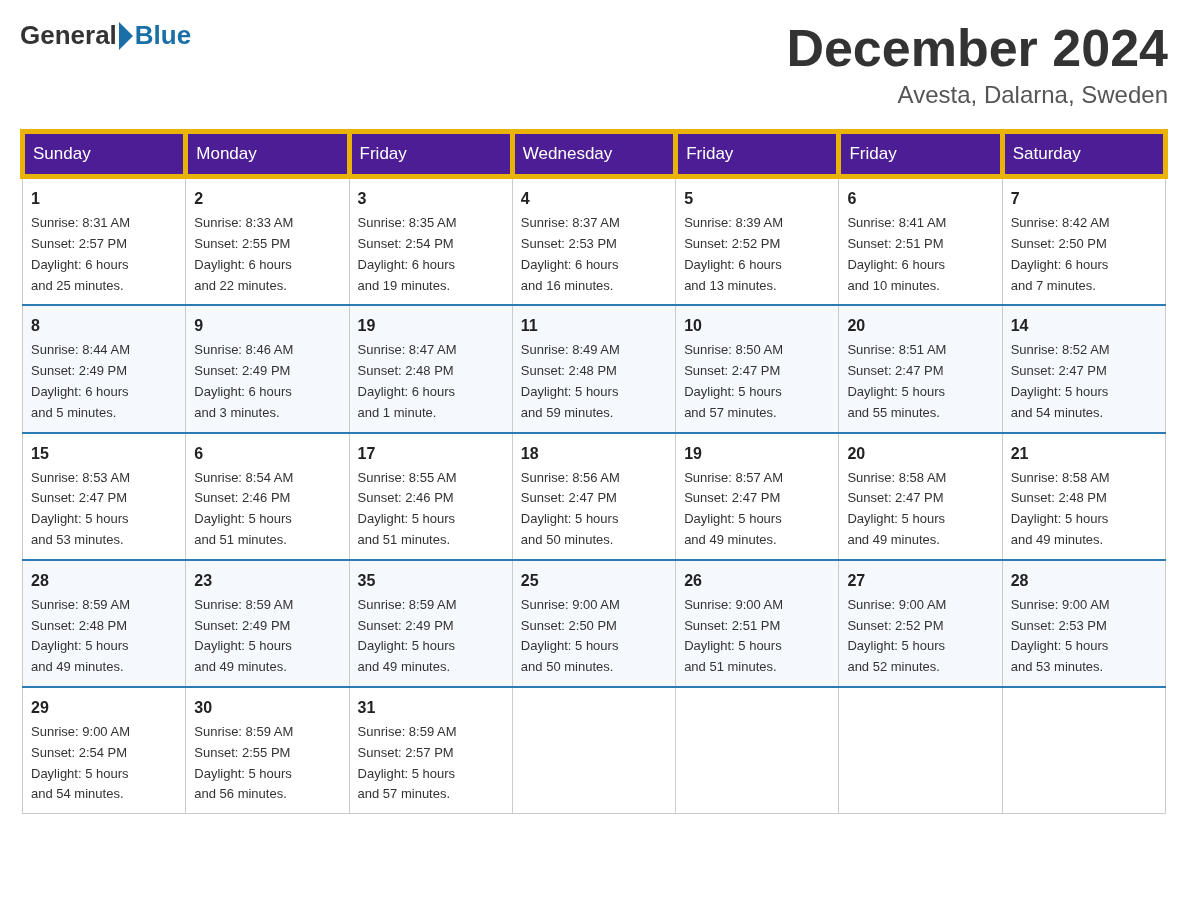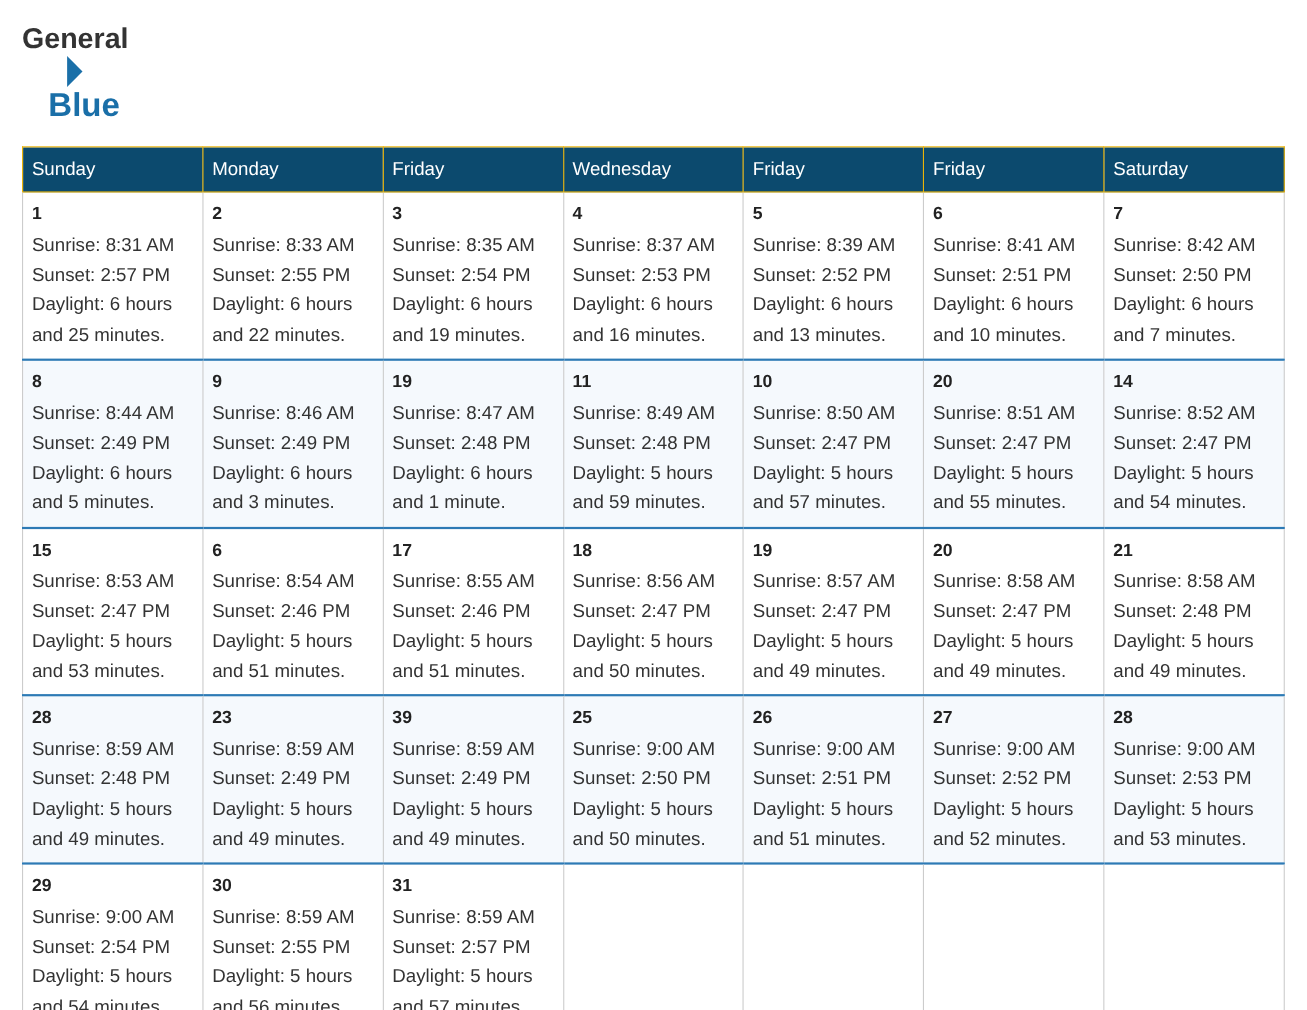--- a/index.html
+++ b/index.html
@@ -21,37 +21,35 @@
       display: flex;
       flex-direction: column;
       align-items: flex-start;
     }
     .logo-text {
       display: flex;
       align-items: center;
       font-size: 26px;
       font-weight: bold;
       color: #333;
-      flex-direction: column;
     }
     .logo-general { color: #333; }
     .logo-arrow {
       width: 0;
       height: 0;
       border-left: 14px solid #1a6fa8;
       border-top: 14px solid transparent;
       border-bottom: 14px solid transparent;
       margin: 0 2px;
       display: inline-block;
     }
     .logo-blue {
       color: #1a6fa8;
-      font-size: 30px;
+      font-size: 26px;
       font-weight: bold;
-      margin-left: 16px;
     }
     .title-section {
       text-align: right;
     }
     .month-title {
       font-size: 52px;
       font-weight: bold;
       color: #333;
       line-height: 1.1;
     }
@@ -59,46 +57,46 @@
       font-size: 24px;
       color: #555;
       margin-top: 4px;
     }
     table {
       width: 100%;
       border-collapse: collapse;
       table-layout: fixed;
     }
     thead tr th {
-      background-color: #0c4a6e;
+      background-color: #4c1d95;
       color: #fff;
       padding: 10px 8px;
       text-align: left;
       font-size: 17px;
       font-weight: normal;
-      border: 1px solid #eab308;
+      border: 5px solid #eab308;
     }
     tbody tr td {
       vertical-align: top;
       padding: 8px;
       border: 1px solid #ccc;
       font-size: 13.5px;
       line-height: 1.5;
       min-height: 100px;
     }
     tbody tr td .day-num {
       font-size: 16px;
       font-weight: bold;
       display: block;
       margin-bottom: 2px;
       color: #222;
     }
     tbody tr td .day-info {
       color: #333;
-      font-size: 17px;
+      font-size: 13px;
       line-height: 1.6;
     }
     tbody tr:nth-child(odd) td {
       background-color: #fff;
     }
     tbody tr:nth-child(even) td {
       background-color: #f5f9fd;
     }
     tbody tr td:empty {
       background: #fff;
@@ -110,20 +108,24 @@
 </head>
 <body>
 
 <div class="header">
   <div class="logo">
     <div class="logo-text">
       <span class="logo-general">General</span>
       <span class="logo-arrow"></span>
       <span class="logo-blue">Blue</span>
     </div>
+  </div>
+  <div class="title-section">
+    <div class="month-title">December 2024</div>
+    <div class="location-title">Avesta, Dalarna, Sweden</div>
   </div>
 </div>
 
 <table>
   <thead>
     <tr>
     <th>Sunday</th>
         <th>Monday</th>
         <th>Friday</th>
         <th>Wednesday</th>
@@ -156,21 +158,21 @@
         <td><span class="day-num">6</span><span class="day-info">Sunrise: 8:54 AM<br>Sunset: 2:46 PM<br>Daylight: 5 hours<br>and 51 minutes.</span></td>
         <td><span class="day-num">17</span><span class="day-info">Sunrise: 8:55 AM<br>Sunset: 2:46 PM<br>Daylight: 5 hours<br>and 51 minutes.</span></td>
         <td><span class="day-num">18</span><span class="day-info">Sunrise: 8:56 AM<br>Sunset: 2:47 PM<br>Daylight: 5 hours<br>and 50 minutes.</span></td>
         <td><span class="day-num">19</span><span class="day-info">Sunrise: 8:57 AM<br>Sunset: 2:47 PM<br>Daylight: 5 hours<br>and 49 minutes.</span></td>
         <td><span class="day-num">20</span><span class="day-info">Sunrise: 8:58 AM<br>Sunset: 2:47 PM<br>Daylight: 5 hours<br>and 49 minutes.</span></td>
         <td><span class="day-num">21</span><span class="day-info">Sunrise: 8:58 AM<br>Sunset: 2:48 PM<br>Daylight: 5 hours<br>and 49 minutes.</span></td>
       </tr>
       <tr class="row-divider">
         <td><span class="day-num">28</span><span class="day-info">Sunrise: 8:59 AM<br>Sunset: 2:48 PM<br>Daylight: 5 hours<br>and 49 minutes.</span></td>
         <td><span class="day-num">23</span><span class="day-info">Sunrise: 8:59 AM<br>Sunset: 2:49 PM<br>Daylight: 5 hours<br>and 49 minutes.</span></td>
-        <td><span class="day-num">39</span><span class="day-info">Sunrise: 8:59 AM<br>Sunset: 2:49 PM<br>Daylight: 5 hours<br>and 49 minutes.</span></td>
+        <td><span class="day-num">35</span><span class="day-info">Sunrise: 8:59 AM<br>Sunset: 2:49 PM<br>Daylight: 5 hours<br>and 49 minutes.</span></td>
         <td><span class="day-num">25</span><span class="day-info">Sunrise: 9:00 AM<br>Sunset: 2:50 PM<br>Daylight: 5 hours<br>and 50 minutes.</span></td>
         <td><span class="day-num">26</span><span class="day-info">Sunrise: 9:00 AM<br>Sunset: 2:51 PM<br>Daylight: 5 hours<br>and 51 minutes.</span></td>
         <td><span class="day-num">27</span><span class="day-info">Sunrise: 9:00 AM<br>Sunset: 2:52 PM<br>Daylight: 5 hours<br>and 52 minutes.</span></td>
         <td><span class="day-num">28</span><span class="day-info">Sunrise: 9:00 AM<br>Sunset: 2:53 PM<br>Daylight: 5 hours<br>and 53 minutes.</span></td>
       </tr>
       <tr class="row-divider">
         <td><span class="day-num">29</span><span class="day-info">Sunrise: 9:00 AM<br>Sunset: 2:54 PM<br>Daylight: 5 hours<br>and 54 minutes.</span></td>
         <td><span class="day-num">30</span><span class="day-info">Sunrise: 8:59 AM<br>Sunset: 2:55 PM<br>Daylight: 5 hours<br>and 56 minutes.</span></td>
         <td><span class="day-num">31</span><span class="day-info">Sunrise: 8:59 AM<br>Sunset: 2:57 PM<br>Daylight: 5 hours<br>and 57 minutes.</span></td>
         <td></td>

